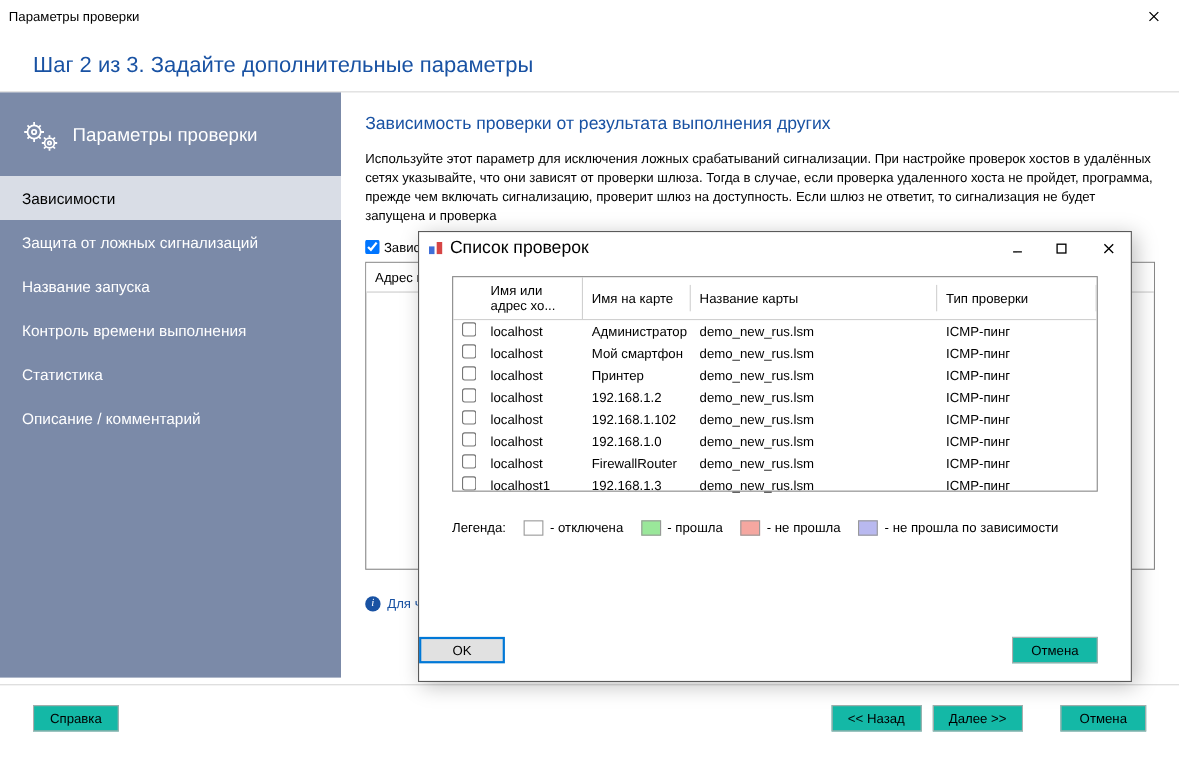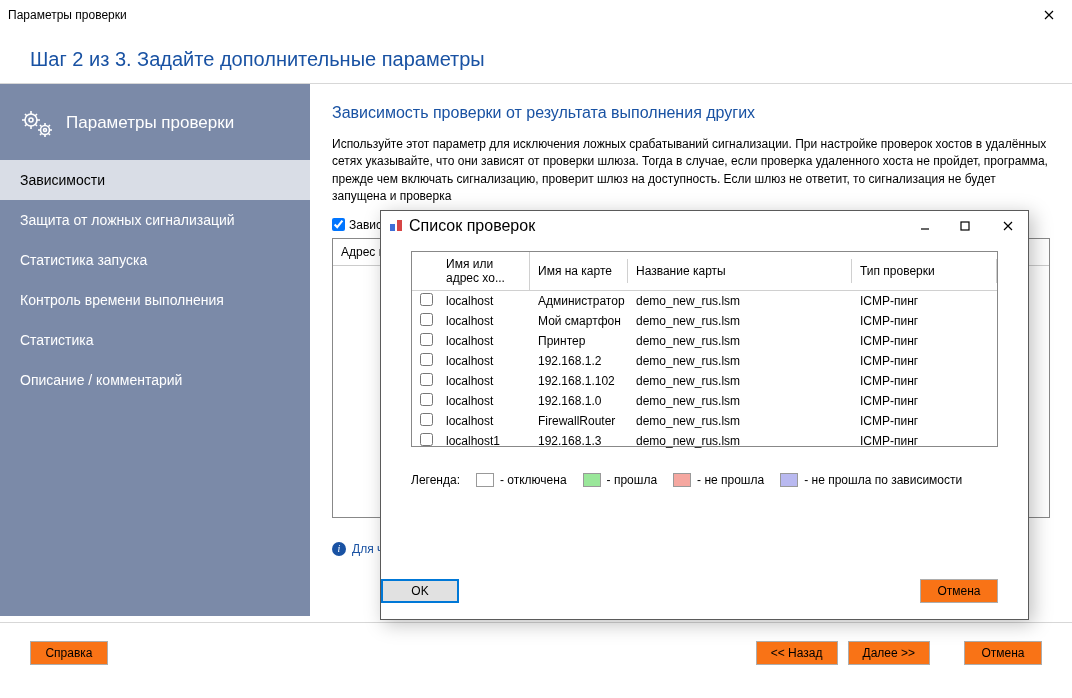--- a/index.html
+++ b/index.html
@@ -116,21 +116,21 @@
   .footer {
     display: flex;
     align-items: center;
     padding: 18px 30px 0 30px;
     gap: 10px;
   }
   .footer .spacer { flex: 1; }
   button.win {
     font: inherit;
     padding: 4px 14px;
-    background: #f97316;
+    background: #14b8a6;
     border: 1px solid #adadad;
     min-width: 78px;
     cursor: pointer;
   }
   button.win.primary {
     background: #e1e1e1;
     border: 2px solid #0078d7;
     padding: 3px 13px;
   }
   
@@ -244,21 +244,21 @@
       </span>
       <span>Параметры проверки</span>
     </div>
     <div class="sidebar-item active">
       <span>Зависимости</span>
     </div>
     <div class="sidebar-item">
       <span>Защита от ложных сигнализаций</span>
     </div>
     <div class="sidebar-item">
-      <span>Статистика запуска</span>
+      <span>Название запуска</span>
     </div>
     <div class="sidebar-item">
       <span>Контроль времени выполнения</span>
     </div>
     <div class="sidebar-item">
       <span>Статистика</span>
     </div>
     <div class="sidebar-item">
       <span>Описание / комментарий</span>
     </div>

